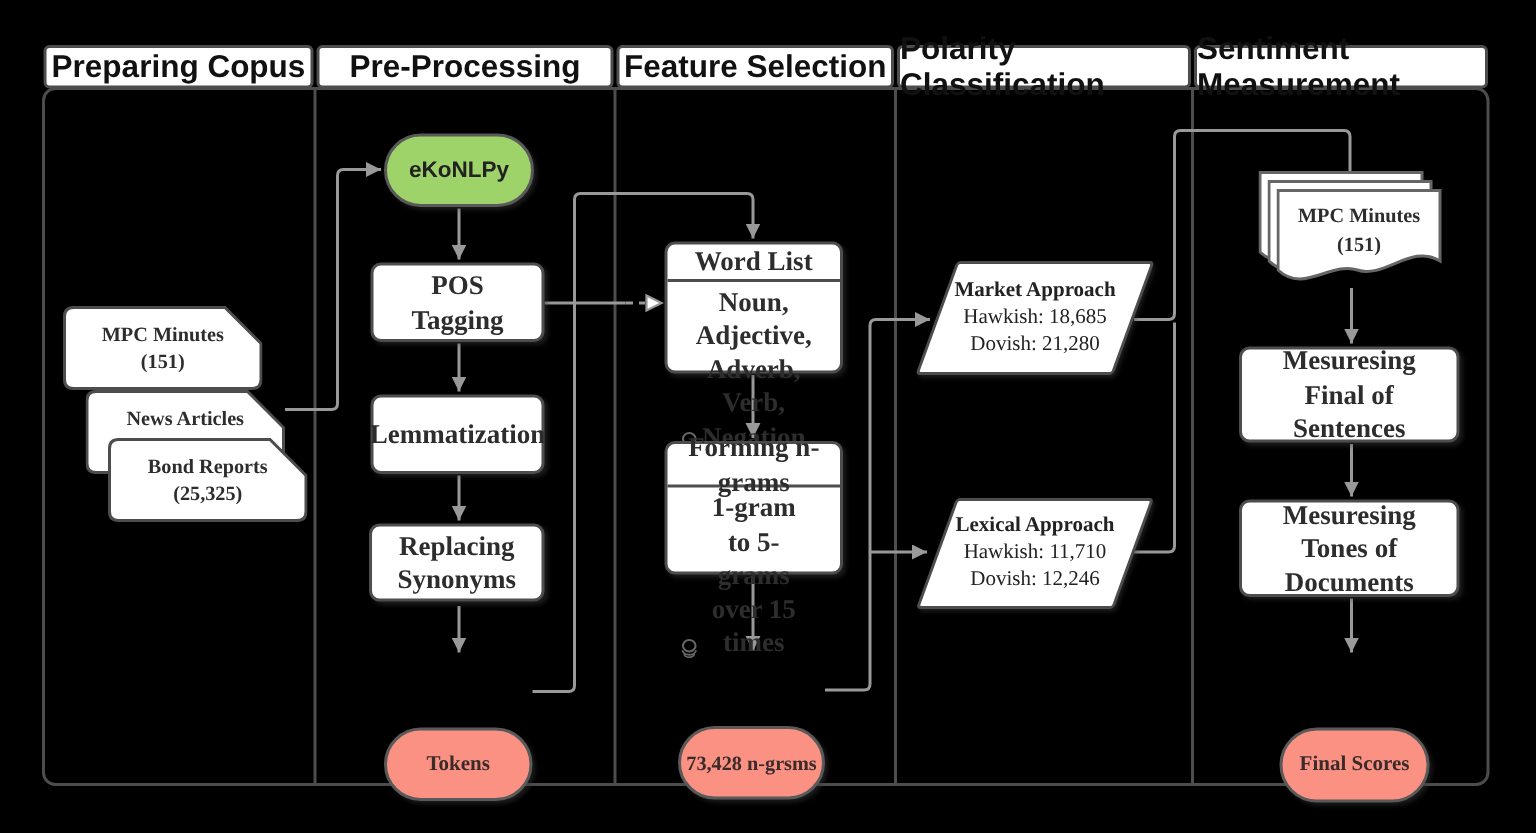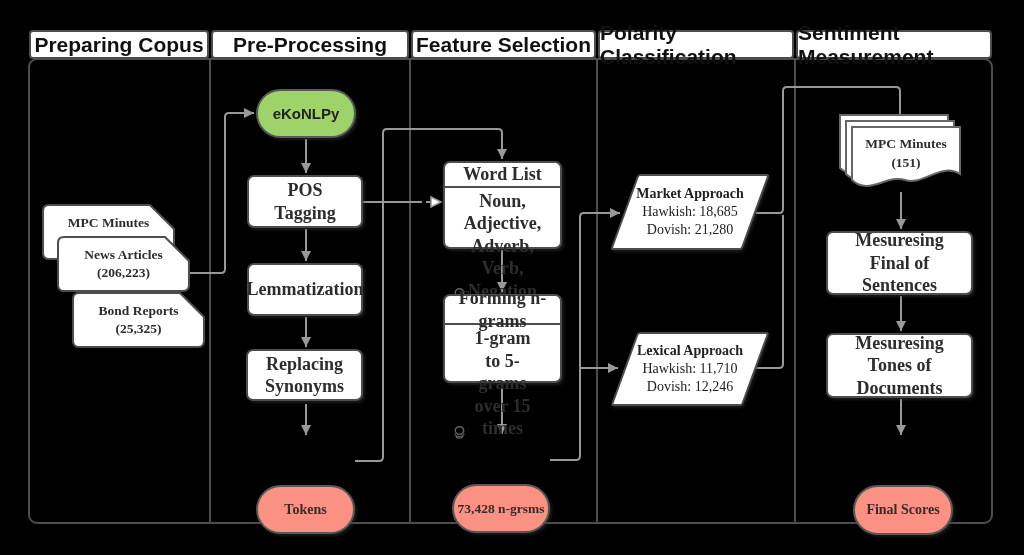--- a/index.html
+++ b/index.html
@@ -109,21 +109,21 @@
 
   <div class="card" style="left:42px;top:204px;">
     <svg width="133" height="56">
         <path d="M7,1 H108 L132,25 V49 Q132,55 126,55 H7 Q1,55 1,49 V7 Q1,1 7,1 Z" fill="#fff" stroke="#4d4d4d" stroke-width="2"></path>
       </svg>
     <div class="ctext">
         <span>MPC Minutes</span>
         <span>(151)</span>
       </div>
   </div>
-  <div class="card" style="left:57px;top:236px;">
+  <div class="card" style="left:57px;top:260px;">
     <svg width="133" height="56">
         <path d="M7,1 H108 L132,25 V49 Q132,55 126,55 H7 Q1,55 1,49 V7 Q1,1 7,1 Z" fill="#fff" stroke="#4d4d4d" stroke-width="2"></path>
       </svg>
     <div class="ctext">
         <span>News Articles</span>
         <span>(206,223)</span>
       </div>
   </div>
   <div class="card" style="left:72px;top:292px;">
     <svg width="133" height="56">

